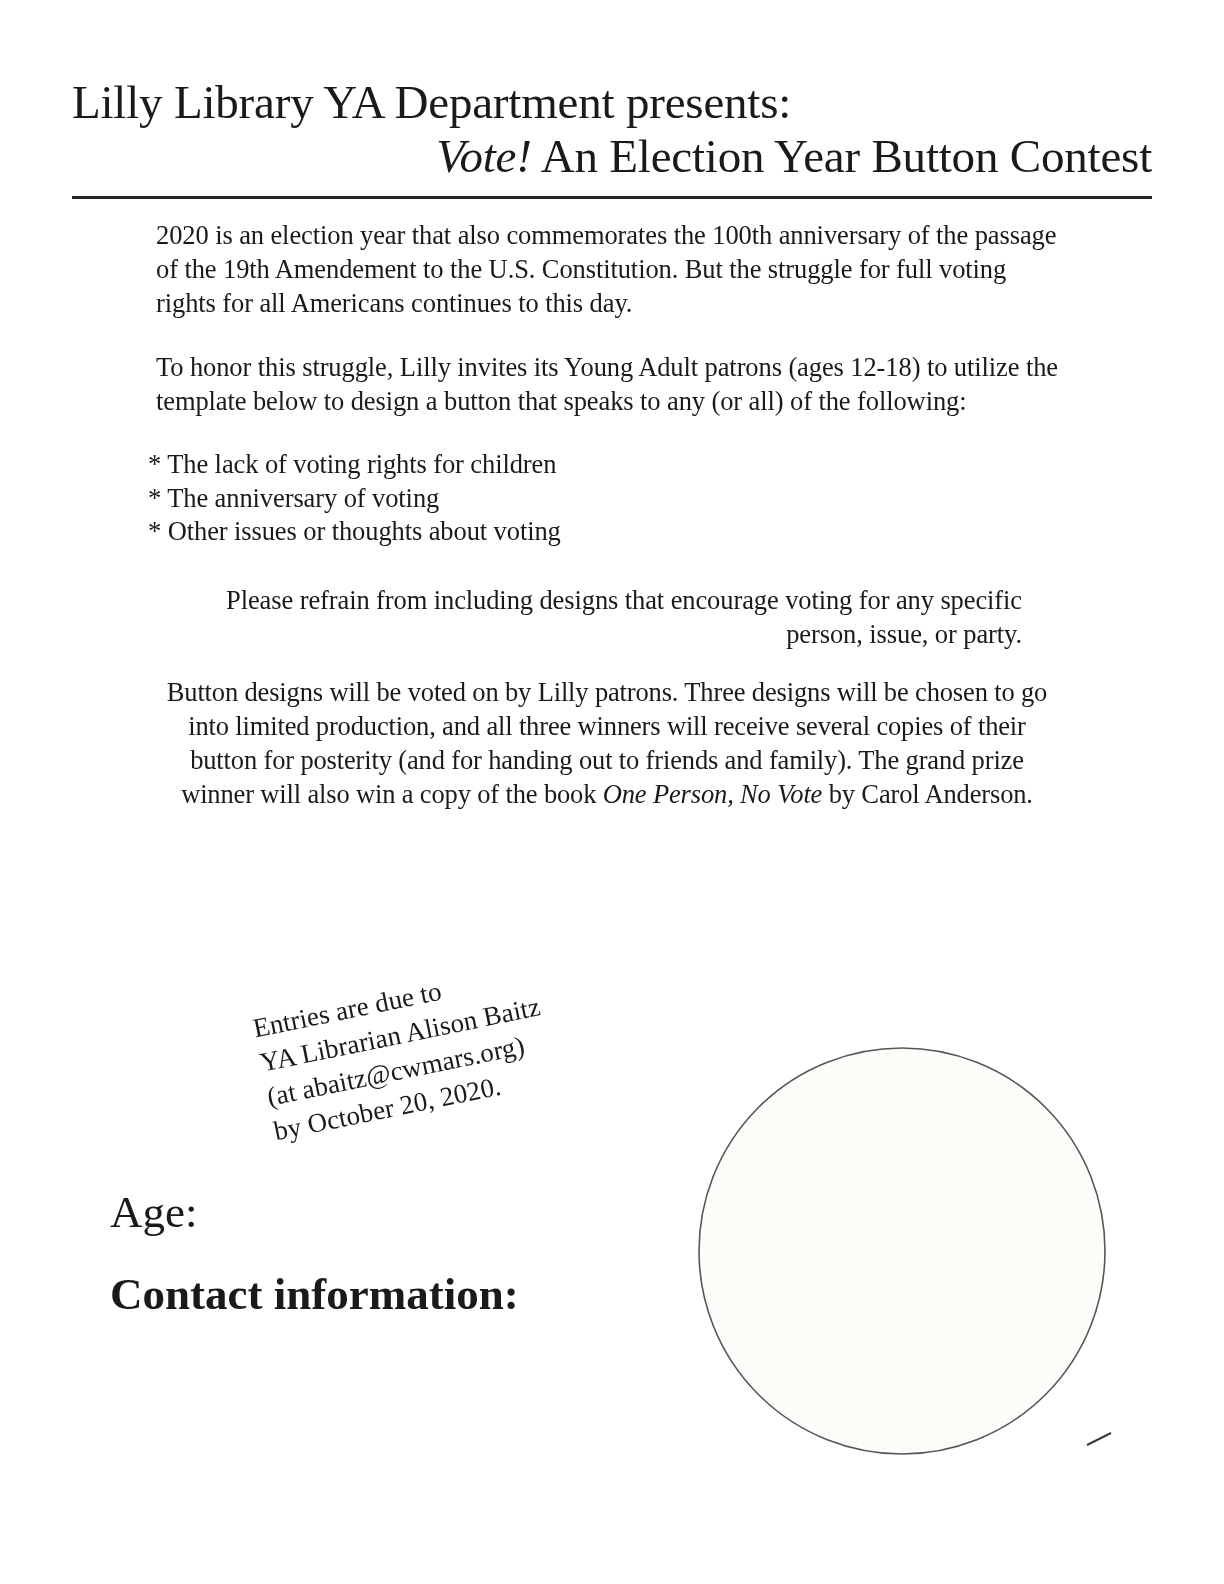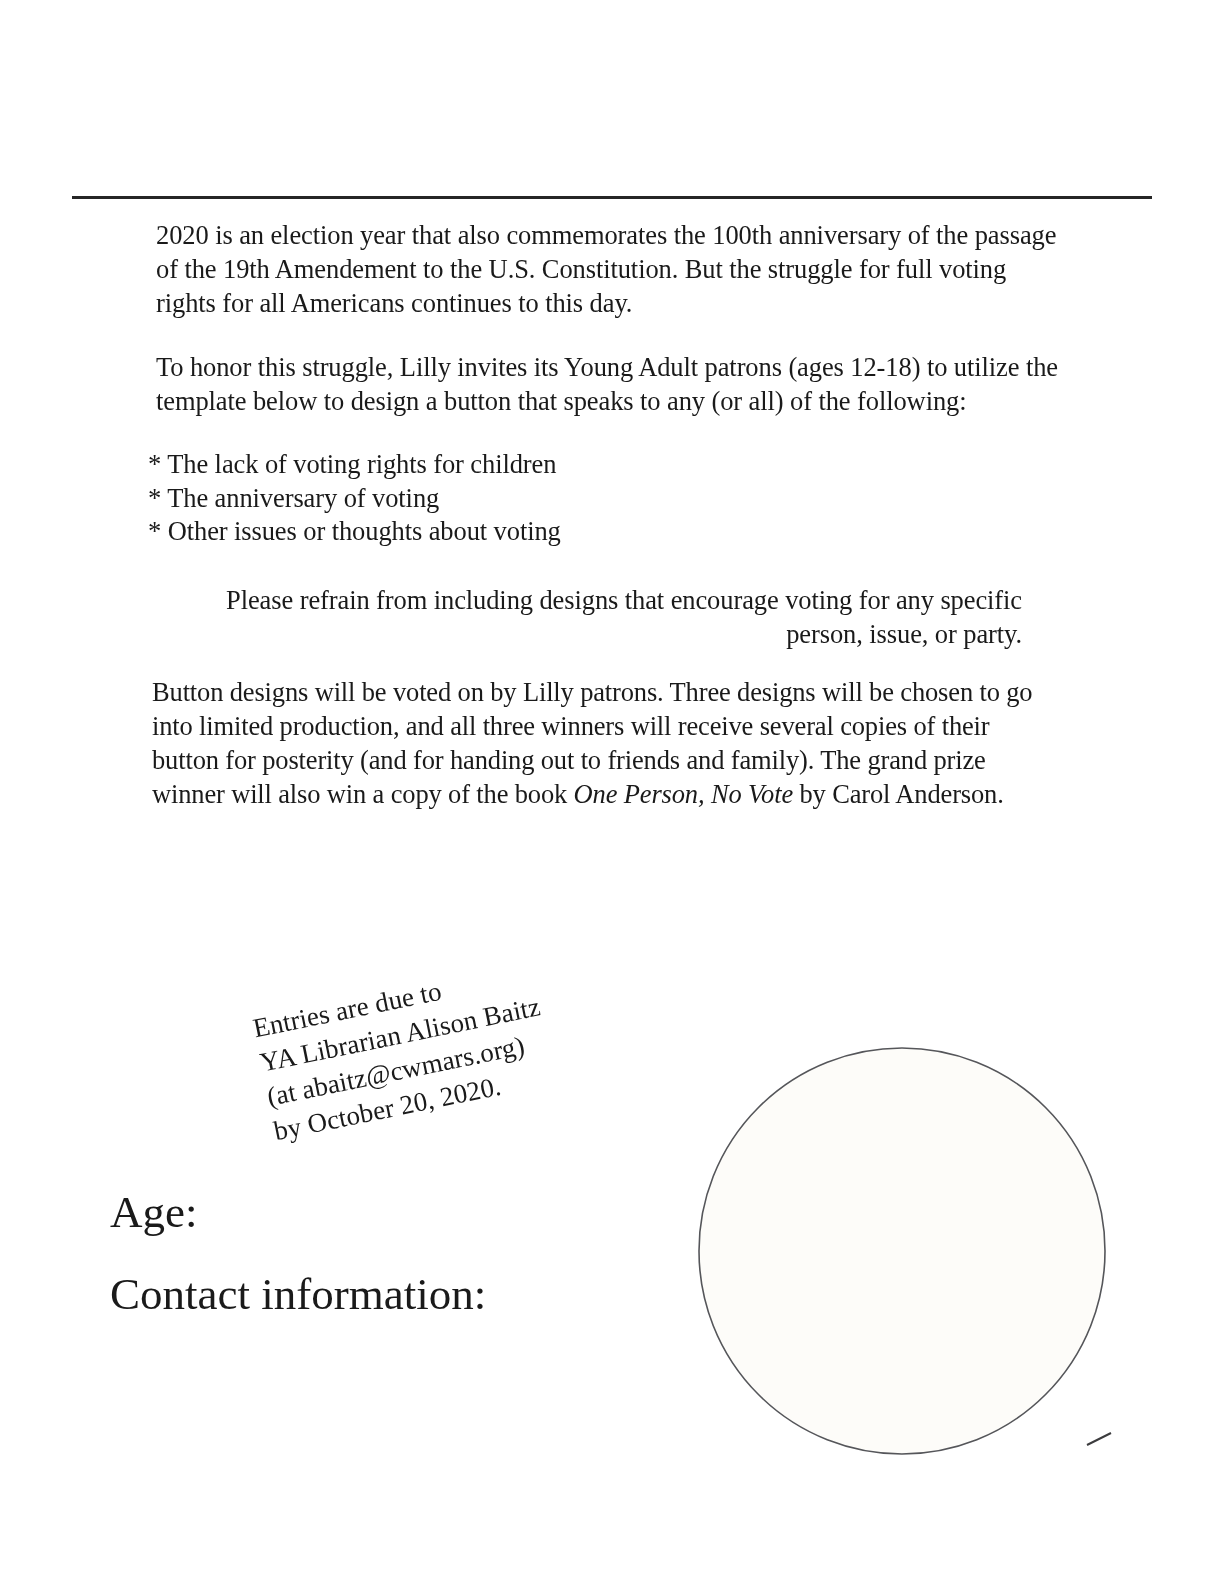--- a/index.html
+++ b/index.html
@@ -81,20 +81,21 @@
     text-align: right;
     margin: 34px 0 24px 0;
     padding: 0 44px 0 52px;
     letter-spacing: -0.1px;
   }
   .closing {
     font-size: 26.5px;
     line-height: 34px;
     margin: 4px;
     letter-spacing: -0.15px;
+    text-align: center;
   }
   .closing .em {
     font-style: italic;
   }
 
   
   .due-block {
     position: absolute;
     left: 250px;
     top: 1012px;
@@ -113,21 +114,21 @@
     left: 110px;
     top: 1190px;
     font-size: 45px;
     line-height: 1;
   }
   .field-label {
     display: block;
     margin-bottom: 37px;
     white-space: nowrap;
   }
-  .field-label:last-child { margin-bottom: 0; }
+  .field-label:last-child { margin-bottom: 0; font-weight: bold; }
 
   
   .button-template {
     position: absolute;
     left: 698px;
     top: 1047px;
     width: 408px;
     height: 408px;
   }
   .button-template svg {
@@ -144,20 +145,24 @@
     width: 26px;
     height: 14px;
   }
   .tick-mark svg { display: block; overflow: visible; }
 </style>
 </head>
 <body>
 
 <div id="page">
 
+  <div class="header">
+    <div class="header-line1">Lilly Library YA Department presents:</div>
+    <div class="header-line2"><span class="em">Vote!</span><span> An Election Year Button Contest</span></div>
+  </div>
 
   <div class="rule"></div>
 
   <div class="body-col">
 
     <p class="para">2020 is an election year that also commemorates the 100th anniversary of the passage of the 19th Amendement to the U.S. Constitution. But the struggle for full voting rights for all Americans continues to this day.</p>
 
     <p class="para">To honor this struggle, Lilly invites its Young Adult patrons (ages 12-18) to utilize the template below to design a button that speaks to any (or all) of the following:</p>
 
     <div class="bullets">

